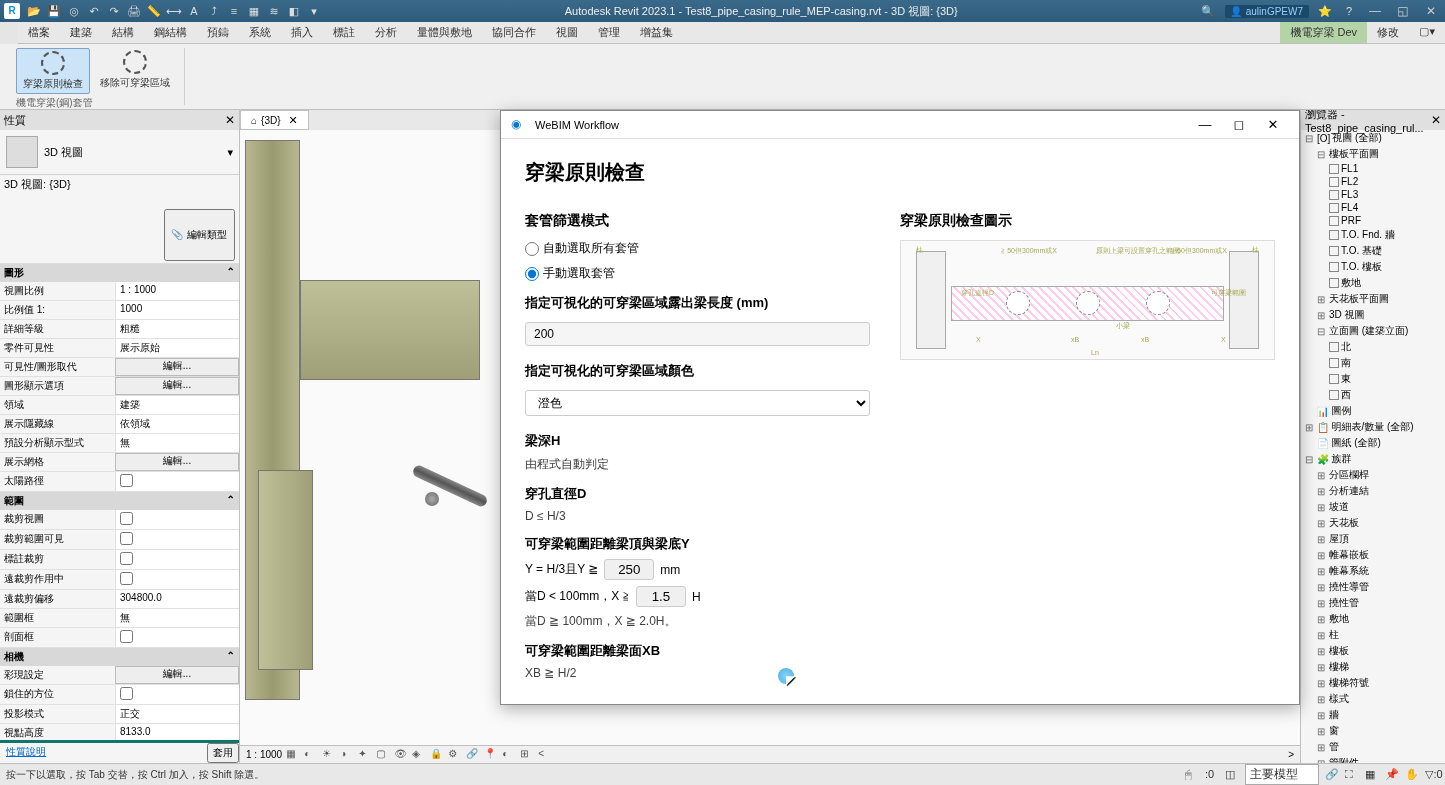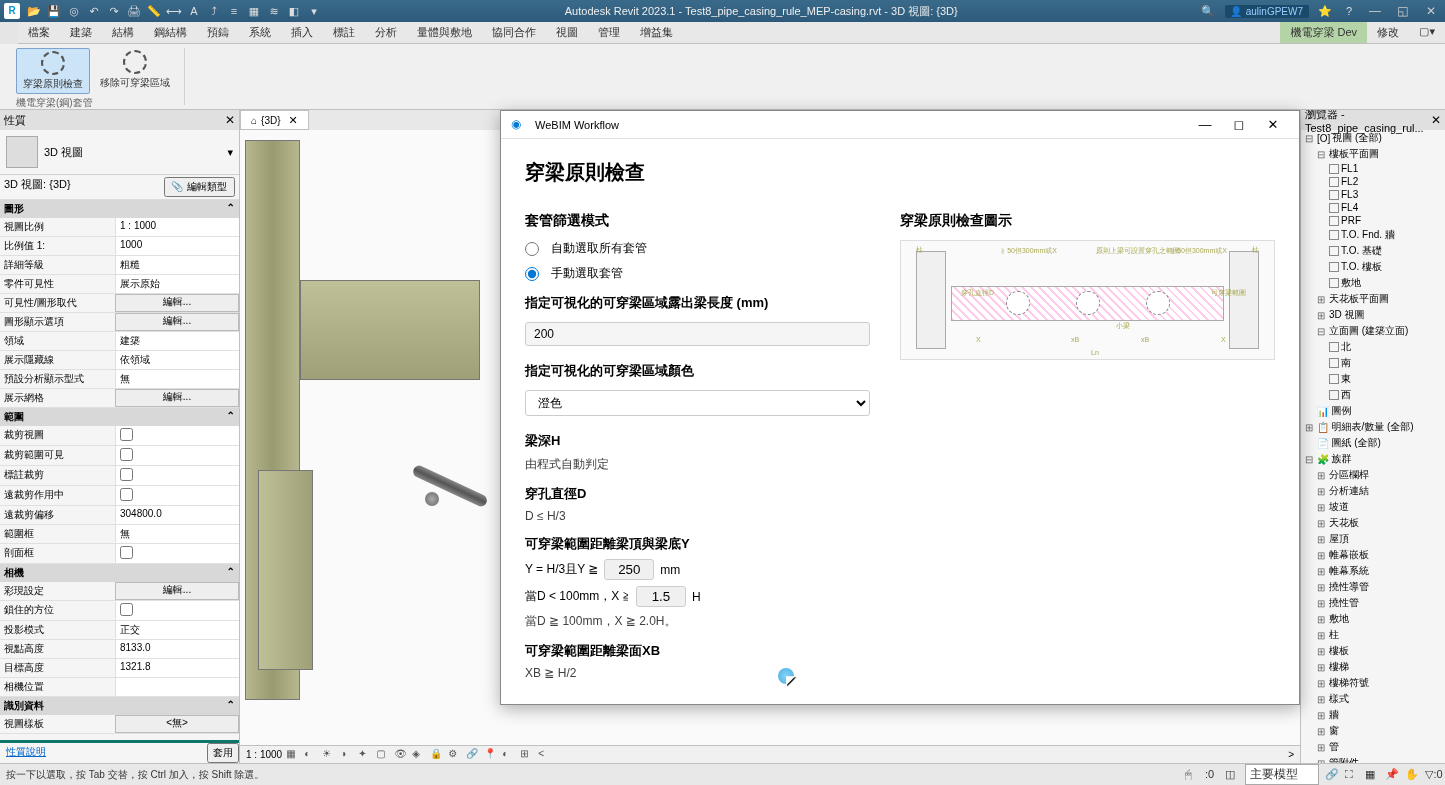--- a/index.html
+++ b/index.html
@@ -33,21 +33,21 @@
 
 .main { display: flex; height: 653px; }
 .props-panel { width: 240px; background: #f5f5f5; border-right: 1px solid #c0c0c0; display: flex; flex-direction: column; }
 .panel-header { height: 20px; background: #e0e0e0; display: flex; align-items: center; padding: 0 4px; font-size: 11px; }
 .panel-header .close { margin-left: auto; font-size: 12px; cursor: pointer; }
 .type-selector { padding: 6px; display: flex; align-items: center; gap: 6px; border-bottom: 1px solid #d0d0d0; }
 .type-icon { width: 32px; height: 32px; background: #ddd; border: 1px solid #aaa; }
 .type-name { flex: 1; font-size: 11px; }
 .instance-row { display: flex; padding: 2px 4px; gap: 4px; border-bottom: 1px solid #ddd; }
 .instance-row select, .instance-row button { font-size: 10px; }
-.edit-type-btn { padding: 1px 6px; font-size: 10px; }
+.edit-type-btn { padding: 17px 6px; font-size: 10px; margin-top: 32px; }
 .props-list { flex: 1; overflow-y: auto; }
 .prop-group { background: #d8d8d8; padding: 2px 4px; font-size: 10px; font-weight: bold; display: flex; }
 .prop-group .exp { margin-left: auto; }
 .prop-row { display: flex; border-bottom: 1px solid #e0e0e0; font-size: 10px; }
 .prop-label { width: 115px; padding: 2px 4px; }
 .prop-value { flex: 1; padding: 2px 4px; background: #fff; border-left: 1px solid #e0e0e0; }
 .prop-btn { background: #eee; border: 1px solid #bbb; padding: 0 6px; font-size: 10px; text-align: center; flex: 1; }
 .props-footer { display: flex; border-top: 3px solid #0f766e; }
 .props-footer a { padding: 2px 6px; color: #0066cc; text-decoration: underline; font-size: 10px; }
 .props-footer button { margin-left: auto; padding: 1px 4px; font-size: 10px; }
@@ -88,21 +88,21 @@
 .dlg-title { height: 28px; display: flex; align-items: center; padding: 0 10px; font-size: 11px; border-bottom: 1px solid #e0e0e0; }
 .dlg-title .dlg-icon { width: 16px; height: 16px; margin-right: 8px; color: #0078d4; font-size: 12px; }
 .dlg-title .dlg-btns { margin-left: auto; display: flex; gap: 2px; }
 .dlg-wbtn { width: 32px; height: 22px; display: flex; align-items: center; justify-content: center; font-size: 13px; cursor: pointer; }
 .dlg-body { flex: 1; padding: 20px 24px; overflow-y: auto; }
 .dlg-h1 { font-size: 20px; font-weight: bold; margin-bottom: 18px; }
 .dlg-cols { display: flex; gap: 30px; }
 .dlg-left { flex: 0 0 46%; }
 .dlg-right { flex: 1; }
 .dlg-h2 { font-size: 14px; font-weight: bold; margin: 8px 0 10px; }
-.dlg-radio { display: flex; align-items: center; gap: 12px; margin: 8px 0; font-size: 12px; }
+.dlg-radio { display: flex; align-items: center; gap: 4px; margin: 8px 0; font-size: 12px; }
 .dlg-radio input { width: 14px; height: 14px; accent-color: #0078d4; }
 .dlg-h3 { font-size: 13px; font-weight: bold; margin: 12px 0 6px; }
 .dlg-input { width: 100%; padding: 4px 8px; border: 1px solid #ccc; border-radius: 3px; font-size: 12px; background: #f5f5f5; margin: 4px 0; }
 .dlg-select { width: 100%; padding: 4px 8px; border: 1px solid #ccc; border-radius: 3px; font-size: 12px; background: #fff; margin: 4px 0; }
 .dlg-text { font-size: 12px; color: #404040; margin: 4px 0; }
 .dlg-inline { display: flex; align-items: center; gap: 6px; font-size: 12px; margin: 6px 0; }
 .dlg-inline input { width: 50px; text-align: center; padding: 2px; border: 1px solid #ccc; border-radius: 3px; background: #f0f0f0; }
 .dlg-diagram { border: 1px solid #ddd; height: 120px; background: #fafafa; padding: 6px; font-size: 8px; color: #888; position: relative; }
 .diag-beam { position: absolute; left: 50px; top: 45px; right: 50px; height: 35px; border: 1px solid #aaa; background: repeating-linear-gradient(45deg, #fce, #fce 2px, #fff 2px, #fff 6px); }
 .diag-col { position: absolute; top: 10px; bottom: 10px; width: 30px; border: 1px solid #aaa; background: #f0f0f0; }
@@ -237,20 +237,24 @@
           <div class="prop-label">展示隱藏線</div>
           <div class="prop-value">依領域</div>
         </div>
       <div class="prop-row">
           <div class="prop-label">預設分析顯示型式</div>
           <div class="prop-value">無</div>
         </div>
       <div class="prop-row">
           <div class="prop-label">展示網格</div>
           <div class="prop-btn">編輯...</div>
+        </div>
+      <div class="prop-row">
+          <div class="prop-label">太陽路徑</div>
+          <div class="prop-value"><input type="checkbox" style=""></div>
         </div>
       <div class="prop-group">
           <span>範圍</span>
           <span class="exp">⌃</span>
         </div>
       <div class="prop-row">
           <div class="prop-label">裁剪視圖</div>
           <div class="prop-value"><input type="checkbox" style=""></div>
         </div>
       <div class="prop-row">

